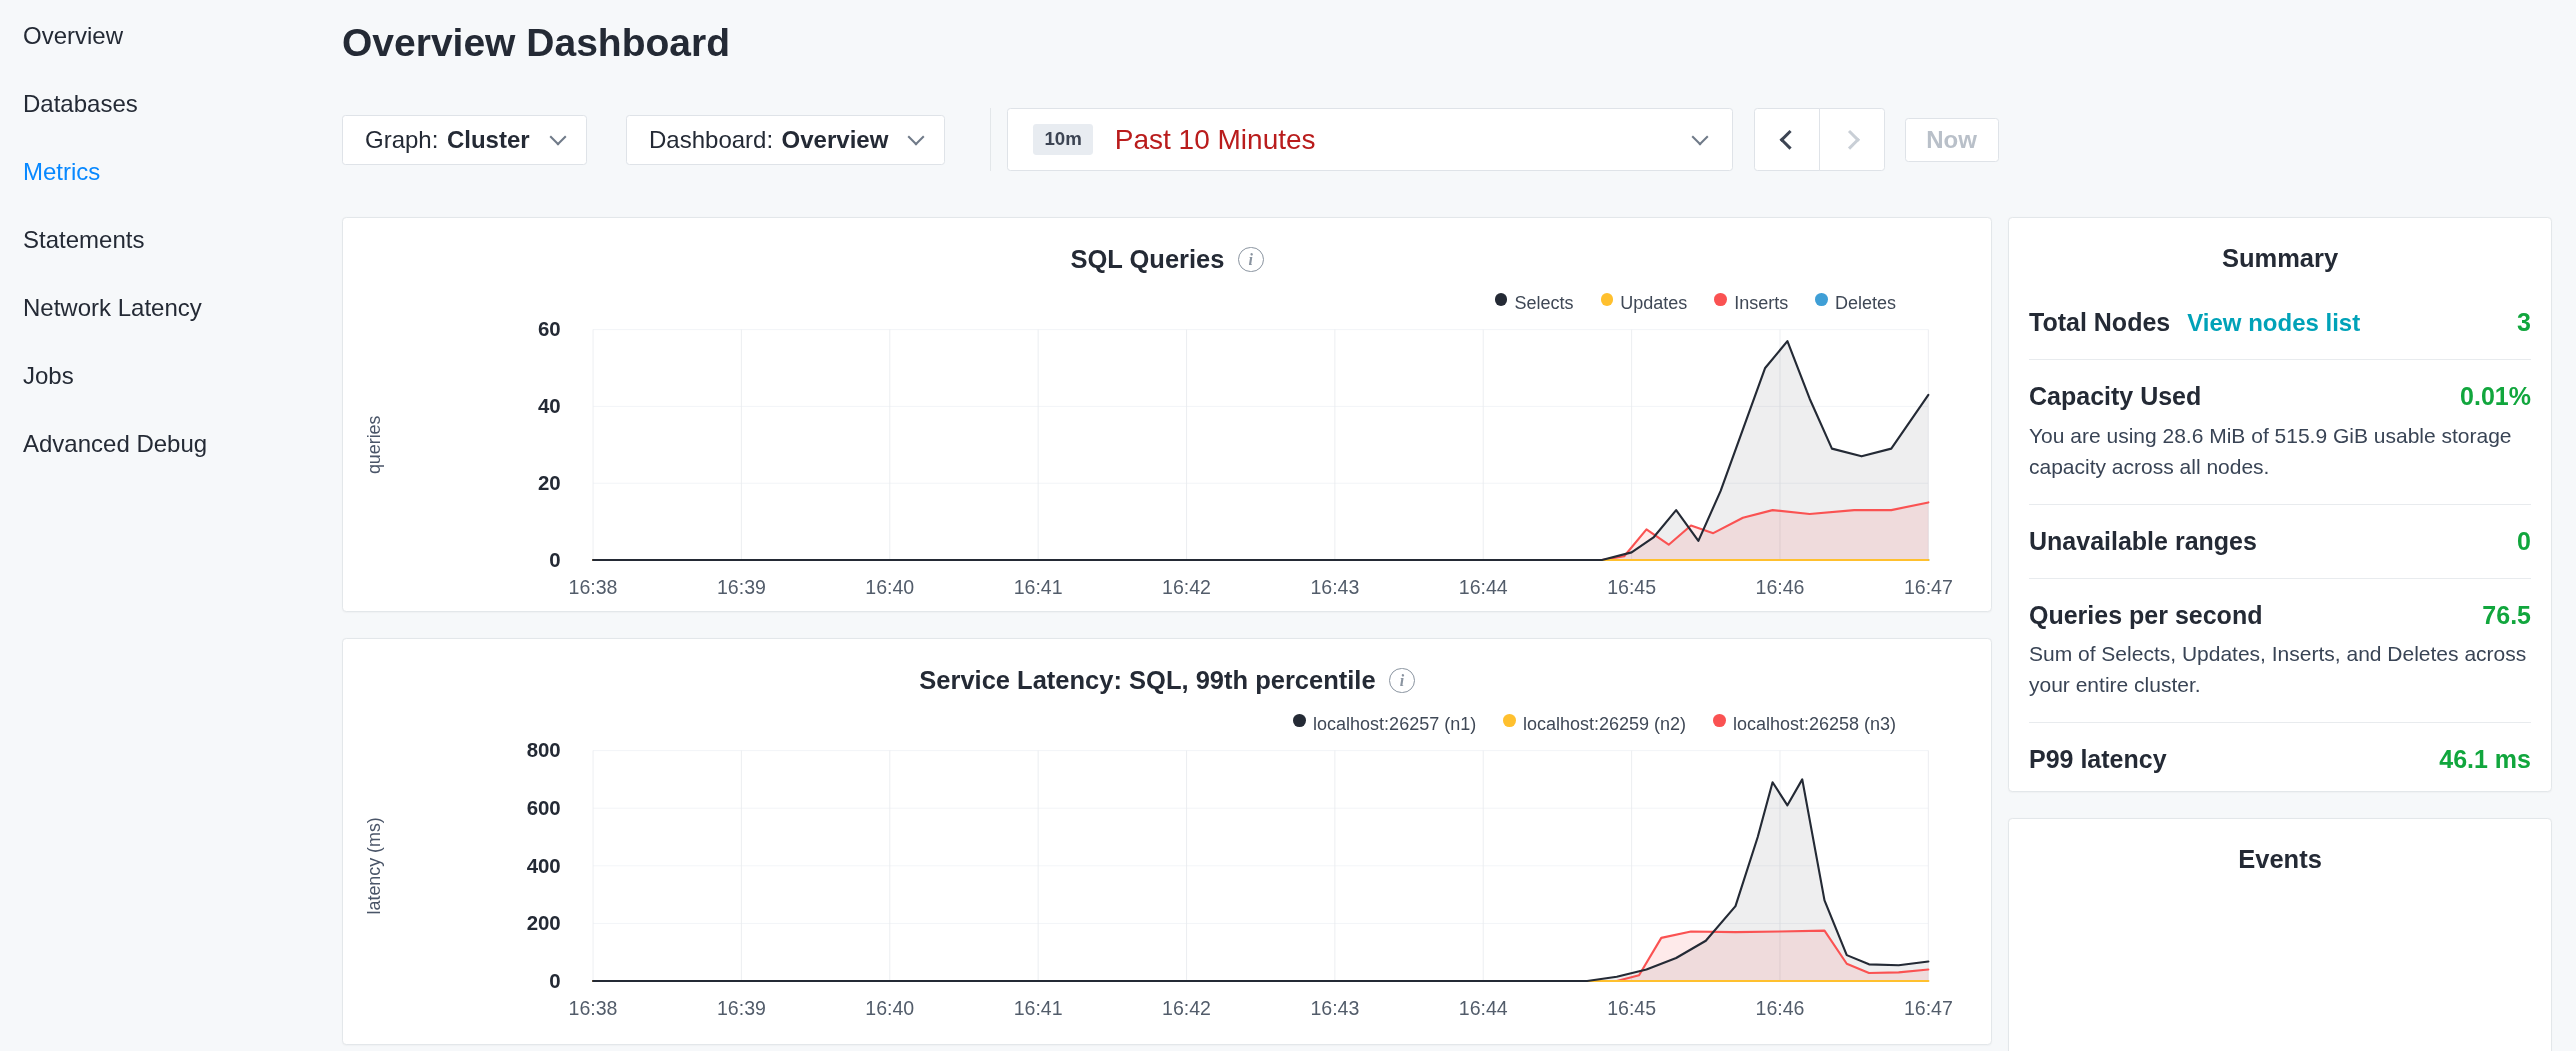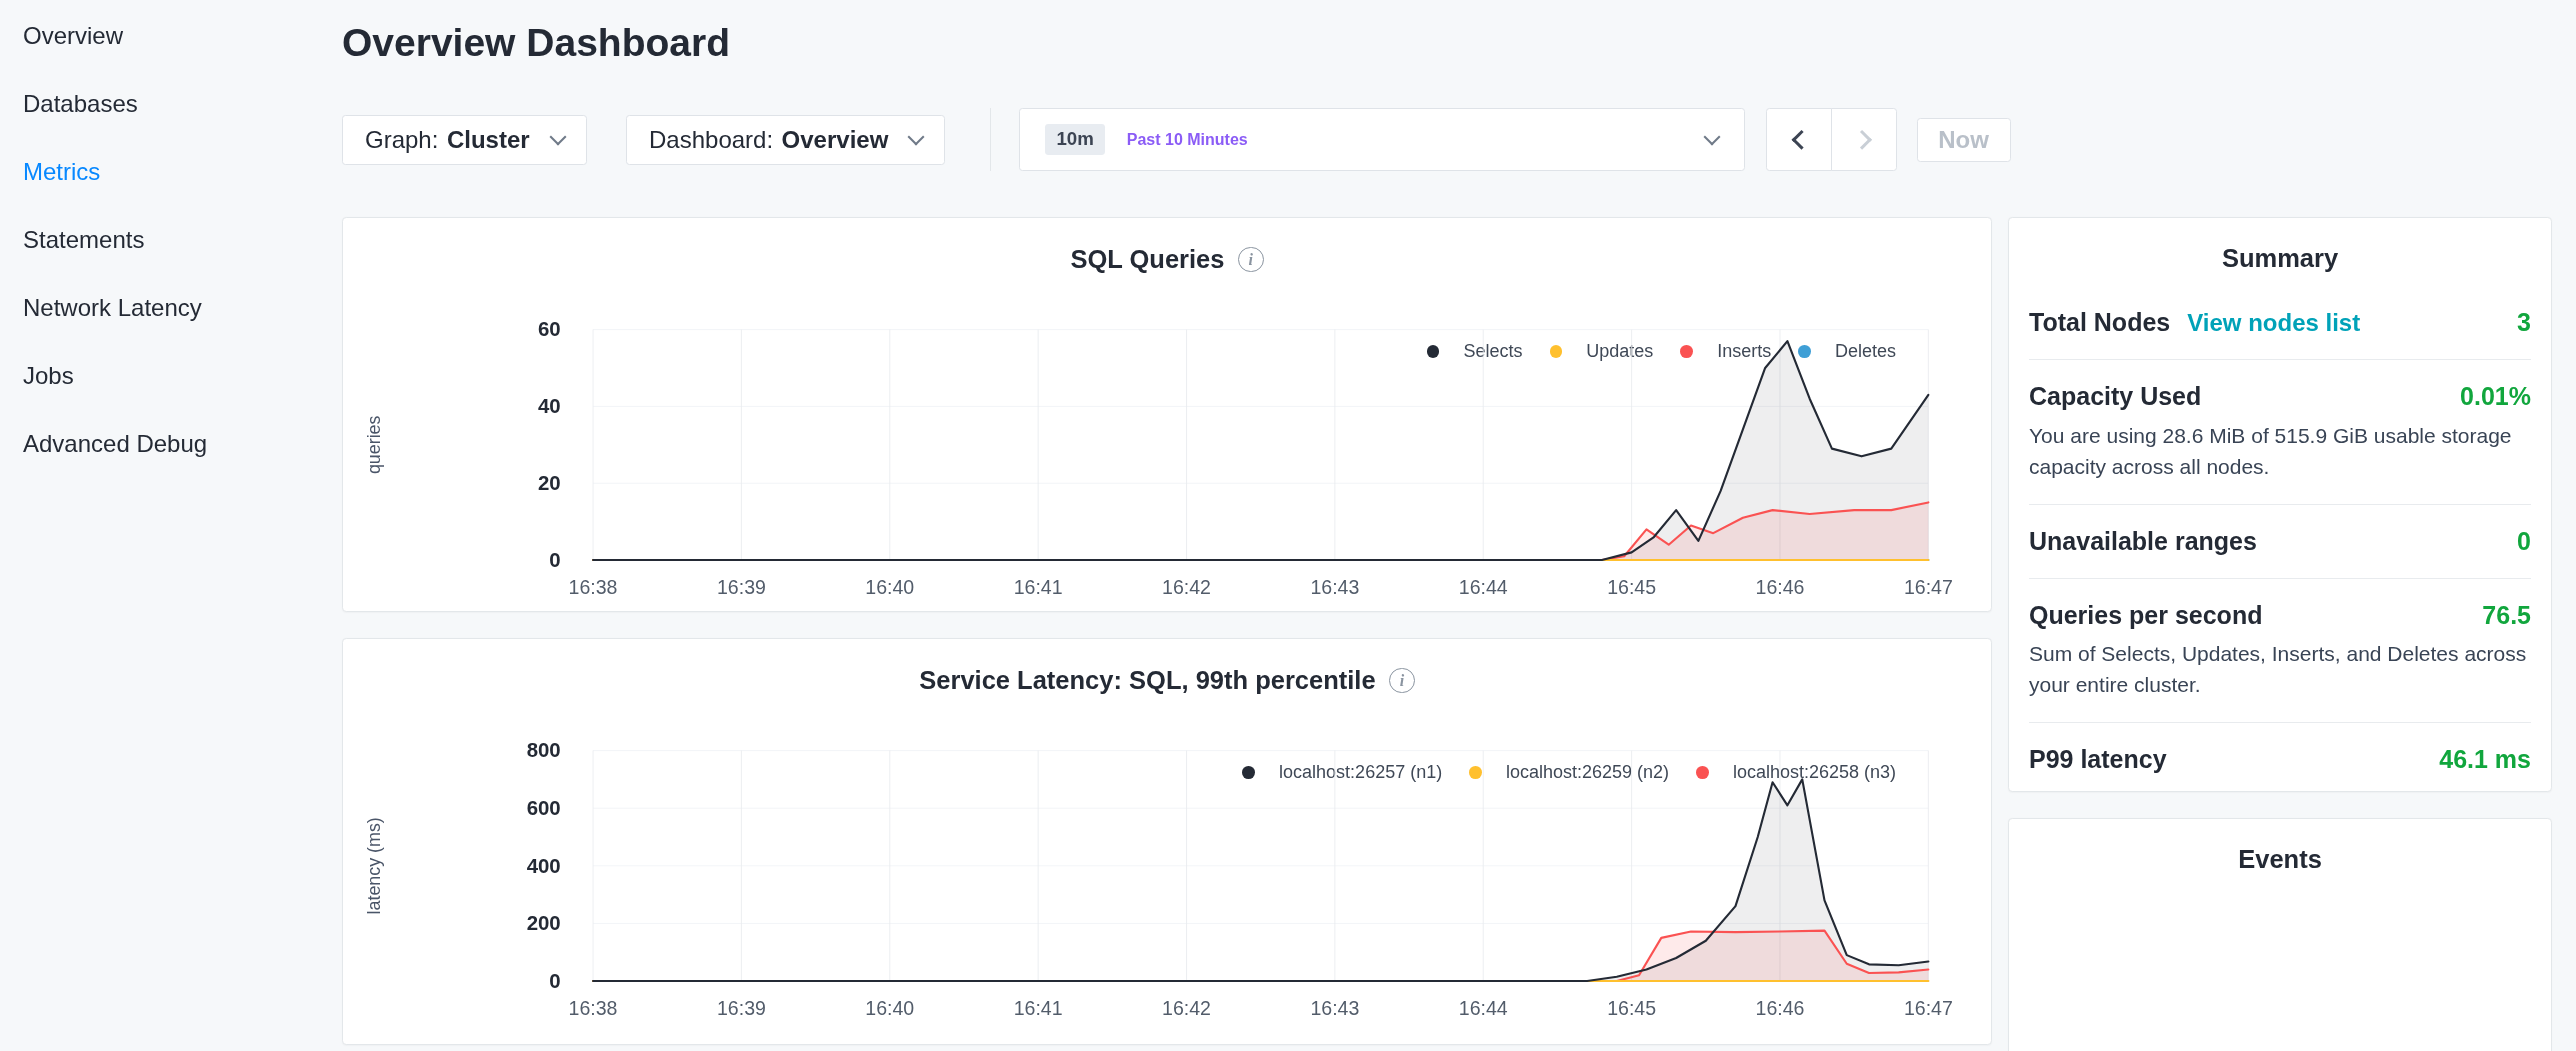--- a/index.html
+++ b/index.html
@@ -25,28 +25,28 @@
   .dropdown {
     height:50px; background:#fff; border:0.9px solid #dfe3e8; border-radius:3.4px;
     display:flex; align-items:center; padding:0 22px; font-size:24px; cursor:pointer;text-align:right;
   }
   .dd-label { font-weight:400; color:#242a35; white-space:pre; }
   .dd-value { font-weight:700; color:#242a35; margin-left:8.5px; }
   #graph-dd { width:245px; }
   #dash-dd { width:319px; margin-left:39px; }
   .vdiv { width:0.9px; height:63px; background:#e3e7ea; margin-left:45px; }
   .timepicker {
-    margin-left:28px; width:726px; height:63px; background:#fff; border:0.9px solid #dfe3e8;
+    margin-left:16px; width:726px; height:63px; background:#fff; border:0.9px solid #dfe3e8;
     border-radius:3.4px; display:flex; align-items:center; padding:0 25.5px; cursor:pointer;
   }
   .tp-badge {
     background:#e8ecf1; color:#3c4453; font-size:18.7px; font-weight:700;
     border-radius:3.4px; padding:6px 11px; line-height:1;
   }
-  .tp-label { font-size:16px; font-weight:700; color:#8b5cf6; margin-left:22px; }
+  .tp-label { font-size:28px; font-weight:400; color:#b91c1c; margin-left:22px; }
   .chev {
     width:12px; height:12px; border-right:2.6px solid #6f7a88; border-bottom:2.6px solid #6f7a88;
     transform:rotate(45deg); margin-left:auto; margin-top:-5.1px; flex:none;
   }
   .arrow-group { display:flex; margin-left:21px; }
   .nav-btn {
     width:66px; height:63px; background:#fff; border:0.9px solid #dfe3e8;
     display:flex; align-items:center; justify-content:center; cursor:pointer; padding:0;
   }
   .nav-btn.back { border-radius:3.4px 0 0 3.4px; }
@@ -67,21 +67,21 @@
   #card-1 { top:638px; height:407px; }
   .chart-title-row { position:absolute; top:27px; left:0; width:100%; display:flex; justify-content:center; align-items:center; gap:13.6px; }
   .chart-title { font-size:25.5px; font-weight:700; color:#242a35; }
   .info-icon {
     width:25.5px; height:25.5px; border:1.7px solid #8a94a0; border-radius:50%;
     color:#8a94a0; font-size:16px; font-weight:600; font-style:italic;
     display:flex; align-items:center; justify-content:center; cursor:pointer; flex:none;
     font-family:"Liberation Serif", serif;
   }
   .chart-legend { position:absolute; top:75px; right:95px; display:flex; gap:27px; align-items:center; }
-  .legend-item { display:flex; align-items:center; gap:24px;margin-top:48px; }
+  .legend-item { display:flex; align-items:flex-start; gap:7px; }
   .legend-dot { width:12.8px; height:12.8px; border-radius:50%; flex:none; }
   .legend-label { font-size:18px; color:#3f4856; }
   svg.plot { position:absolute; left:0; top:102px; }
   .ylab { font:700 24px "Liberation Sans", sans-serif; fill:#242a35; }
   .xlab { font:400 23px "Liberation Sans", sans-serif; fill:#525c6a; }
   .atitle { font:400 21px "Liberation Sans", sans-serif; fill:#4a5568; }
 
   
   .panel-card {
     position:absolute; left:2008px; width:544px; background:#fff;

